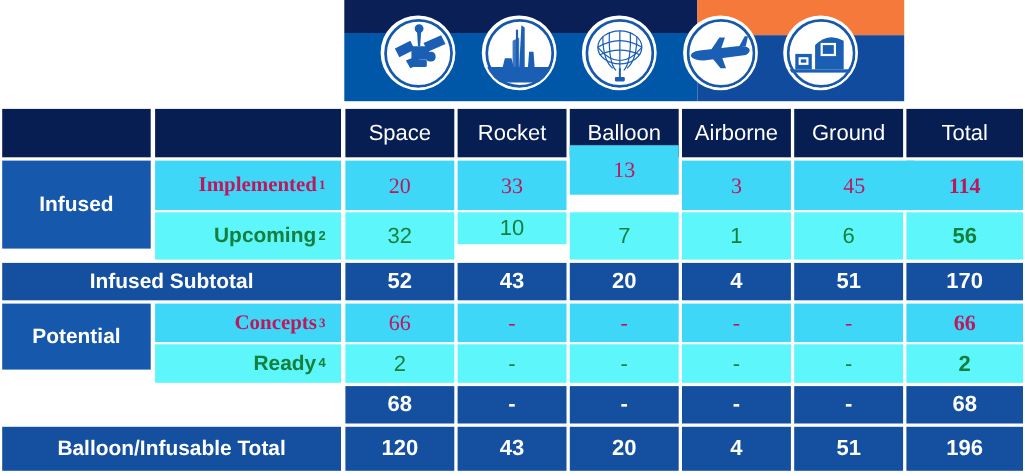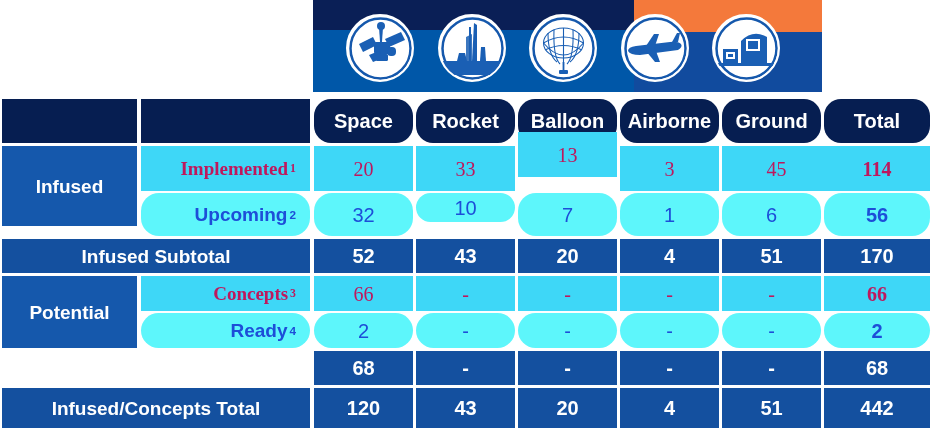--- a/index.html
+++ b/index.html
@@ -83,39 +83,38 @@
     display: flex;
     align-items: center;
     justify-content: center;
     font-size: 18px;
     line-height: 1;
     white-space: nowrap;
   }
   .hdr {
     background: #061e51;
     color: #ffffff;
-    font-weight: bold;
+    font-weight: normal;
     font-size: 20px;
-    border-radius: 17px;
   }
   .hdr-blank { background:#061e51; }
   .grp {
     background: #1558ac;
     color: #ffffff;
     font-weight: bold;
     font-size: 19px;
   }
   .sub {
     background: #14509f;
     color: #ffffff;
     font-weight: bold;
     font-size: 19px;
   }
   .cyan-a { background: #3ed7f7; color:#be185d;font-family:Liberation Serif, serif; }
-  .cyan-b { background: #5df6fb; color:#1d4ed8;border-radius:18px; }
+  .cyan-b { background: #5df6fb; color:#15803d; }
   .rowlabel {
     font-weight: bold;
     font-size: 19px;
     justify-content: flex-end;
     padding-right: 14px;
   }
   .num { font-size: 20px; font-weight: normal; }
   .totnum { font-weight: bold; font-size: 20px; }
   sup {
     font-size: 0.62em;
@@ -253,21 +252,21 @@
     <div class="cell cyan-b totnum" style="left:824px;top:96px;width:106px;height:43px;">56</div>
 
     <div class="cell sub" style="left:2px;top:142px;width:308px;height:34px;">Infused Subtotal</div>
     <div class="cell sub totnum" style="left:314px;top:142px;width:99px;height:34px;">52</div>
     <div class="cell sub totnum" style="left:416px;top:142px;width:99px;height:34px;">43</div>
     <div class="cell sub totnum" style="left:518px;top:142px;width:99px;height:34px;">20</div>
     <div class="cell sub totnum" style="left:620px;top:142px;width:99px;height:34px;">4</div>
     <div class="cell sub totnum" style="left:722px;top:142px;width:99px;height:34px;">51</div>
     <div class="cell sub totnum" style="left:824px;top:142px;width:106px;height:34px;">170</div>
 
-    <div class="cell grp" style="left:2px;top:179px;width:135px;height:72px;">Potential</div>
+    <div class="cell grp" style="left:2px;top:179px;width:135px;height:60px;">Potential</div>
 
     <div class="cell cyan-a rowlabel" style="left:141px;top:179px;width:169px;height:35px;">
         <span>Concepts</span>
         <sup>3</sup>
       </div>
     <div class="cell cyan-a num" style="left:314px;top:179px;width:99px;height:35px;">66</div>
     <div class="cell cyan-a num" style="left:416px;top:179px;width:99px;height:35px;">-</div>
     <div class="cell cyan-a num" style="left:518px;top:179px;width:99px;height:35px;">-</div>
     <div class="cell cyan-a num" style="left:620px;top:179px;width:99px;height:35px;">-</div>
     <div class="cell cyan-a num" style="left:722px;top:179px;width:99px;height:35px;">-</div>
@@ -284,22 +283,22 @@
     <div class="cell cyan-b num" style="left:722px;top:216px;width:99px;height:35px;">-</div>
     <div class="cell cyan-b totnum" style="left:824px;top:216px;width:106px;height:35px;">2</div>
 
     <div class="cell sub totnum" style="left:314px;top:254px;width:99px;height:34px;">68</div>
     <div class="cell sub totnum" style="left:416px;top:254px;width:99px;height:34px;">-</div>
     <div class="cell sub totnum" style="left:518px;top:254px;width:99px;height:34px;">-</div>
     <div class="cell sub totnum" style="left:620px;top:254px;width:99px;height:34px;">-</div>
     <div class="cell sub totnum" style="left:722px;top:254px;width:99px;height:34px;">-</div>
     <div class="cell sub totnum" style="left:824px;top:254px;width:106px;height:34px;">68</div>
 
-    <div class="cell sub" style="left:2px;top:291px;width:308px;height:40px;">Infused/Concepts Total</div>
+    <div class="cell sub" style="left:2px;top:291px;width:308px;height:40px;">Balloon/Infusable Total</div>
     <div class="cell sub totnum" style="left:314px;top:291px;width:99px;height:40px;">120</div>
     <div class="cell sub totnum" style="left:416px;top:291px;width:99px;height:40px;">43</div>
     <div class="cell sub totnum" style="left:518px;top:291px;width:99px;height:40px;">20</div>
     <div class="cell sub totnum" style="left:620px;top:291px;width:99px;height:40px;">4</div>
     <div class="cell sub totnum" style="left:722px;top:291px;width:99px;height:40px;">51</div>
-    <div class="cell sub totnum" style="left:824px;top:291px;width:106px;height:40px;">442</div>
+    <div class="cell sub totnum" style="left:824px;top:291px;width:106px;height:40px;">196</div>
 
   </div>
 </div>
 
 </body></html>

